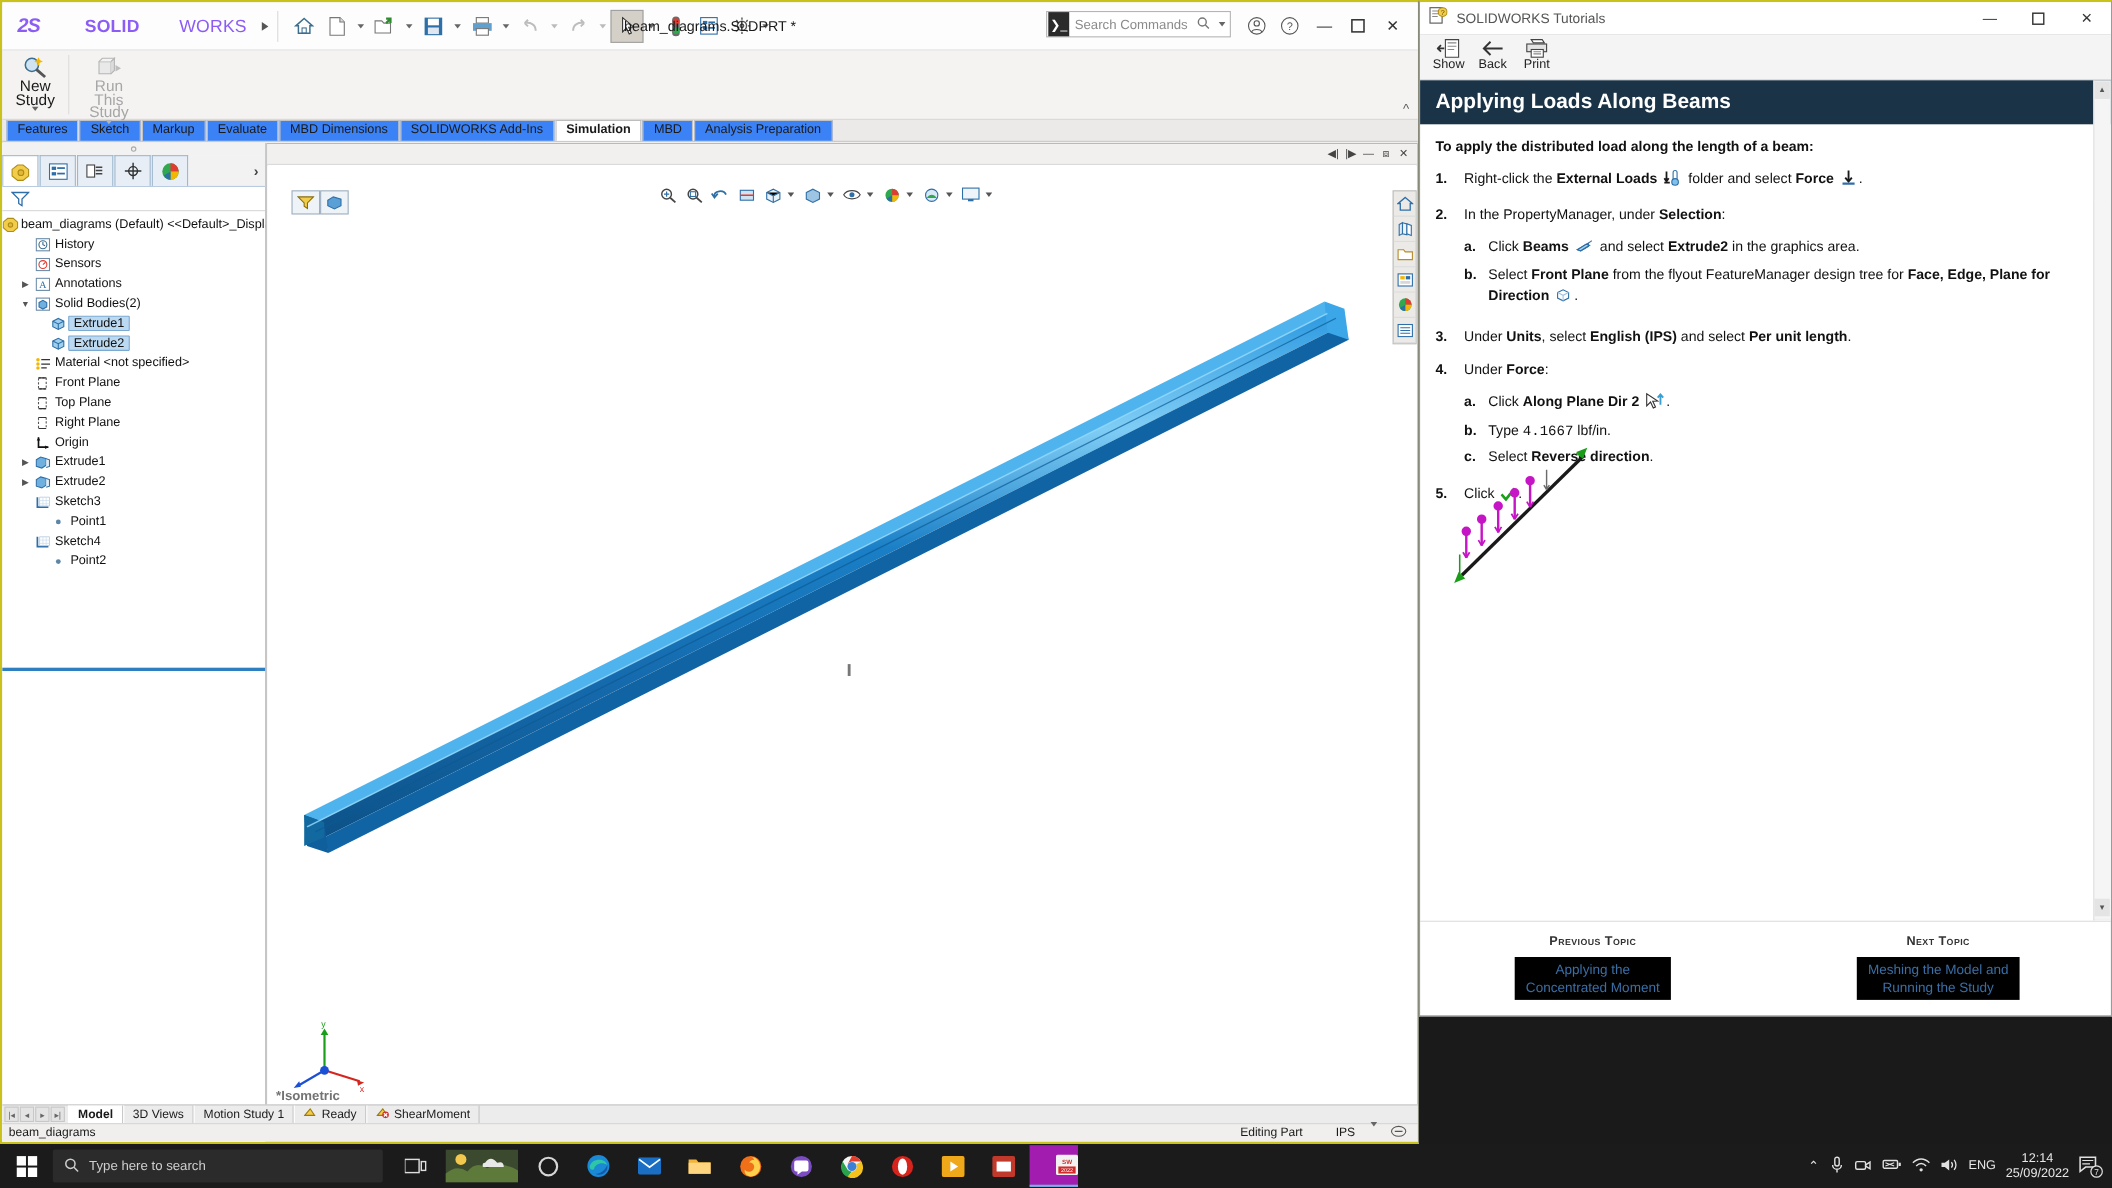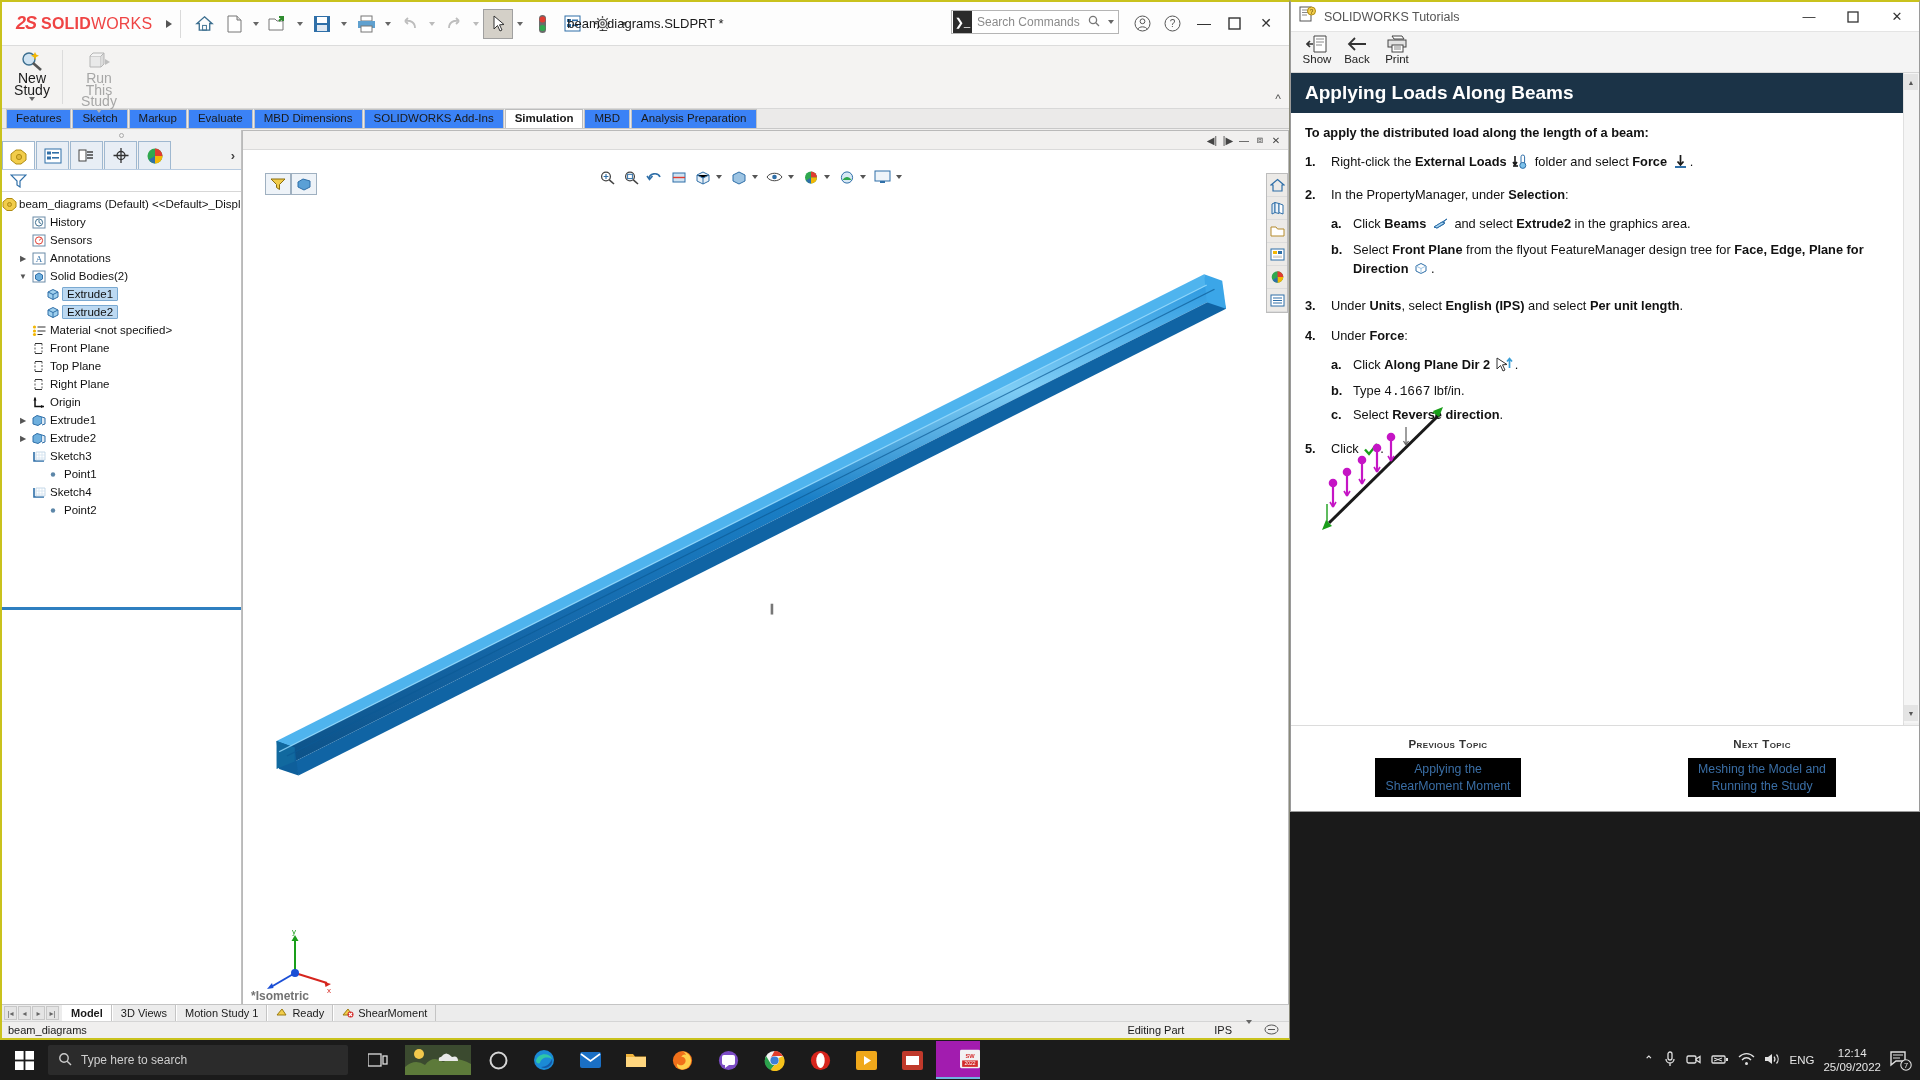--- a/index.html
+++ b/index.html
@@ -18,21 +18,21 @@
     border: 2px solid #c9c21d;
     border-right: 1px solid #8a8a7a;
     overflow: hidden;
   }
   
   .sw-titlebar {
     position: relative; height: 44px; background: #fdfdfd;
     border-bottom: 1px solid #dcdcdc;
     display: flex; align-items: center;
   }
-  .sw-logo { display: flex; align-items: baseline; margin-left: 14px; color: #ef4444; }
+  .sw-logo { display: flex; align-items: baseline; margin-left: 14px; color: #8b5cf6; gap: 36px; }
   .sw-logo .ds { font-size: 18px; font-weight: bold; font-style: italic; letter-spacing: -1px; }
   .sw-logo .solid { font-size: 16px; font-weight: bold; margin-left: 5px; letter-spacing: .2px;}
   .sw-logo .works { font-size: 16px; font-weight: normal; letter-spacing: .2px;}
   .tri-right { width: 0; height: 0; border-left: 6px solid #555; border-top: 4px solid transparent; border-bottom: 4px solid transparent; }
   .sep-v { width: 1px; height: 28px; background: #dadada; margin: 0 8px; }
   .tb-btn { width: 30px; height: 30px; display: flex; align-items: center; justify-content: center; cursor: default; }
   .tb-btn.sel { background: #d4d0c8; border: 1px solid #a0a0a0; }
   .caret-d { width: 0; height: 0; border-top: 4px solid #666; border-left: 3px solid transparent; border-right: 3px solid transparent; margin: 0 4px; }
   .doc-title { position: absolute; left: 0; right: 0; text-align: center; font-size: 13px; color: #1a1a1a; pointer-events: none; }
   .search-box {
@@ -103,21 +103,21 @@
   
   .bottom-tabs { height: 17px; background: #ececec; border-top: 1px solid #c4c4c4; display: flex; align-items: stretch; font-size: 11px;}
   .nav-arrows { display: flex; align-items: center; padding: 0 2px; }
   .nav-arrows span { width: 13px; text-align: center; color: #666; font-size: 8px; border: 1px solid #c7c7c7; background: #e4e4e4; margin-right: 1px; height: 14px; line-height: 13px;}
   .btab { display: flex; align-items: center; padding: 0 8px; border-right: 1px solid #c4c4c4; border-left: 1px solid #fff; color: #1a1a1a;}
   .btab.active { background: #fff; font-weight: bold; }
   .statusbar { height: 17px; background: #f0efee; display: flex; align-items: center; font-size: 11px; color: #1a1a1a; border-top: 1px solid #d5d5d5;}
 
   
   #tut-window {
-    position: absolute; left: 1290px; top: 0; width: 630px; height: 812px;
+    position: absolute; left: 1290px; top: 0; width: 630px; height: 924px;
     background: #fff; border: 1px solid #9a9a9a; border-top: 2px solid #c9c21d;
     display: flex; flex-direction: column;
   }
   .tut-title { height: 30px; background: #fff; display: flex; align-items: center; border-bottom: 1px solid #e4e4e4;}
   .tut-title .t { font-size: 12.5px; color: #555; margin-left: 8px; }
   .tut-wctl { margin-left: auto; display: flex; }
   .tut-wctl div { width: 44px; height: 28px; display:flex;align-items:center;justify-content:center; color:#333; font-size: 13px;}
   .tut-toolbar { height: 41px; background: #f4f4f4; display: flex; padding-left: 6px; border-bottom: 1px solid #d6d6d6;}
   .tt-btn { width: 40px; text-align: center; font-size: 11.5px; color: #222; padding-top: 2px; }
   .tt-btn .ti { height: 19px; display:flex;align-items:center;justify-content:center;}
@@ -983,21 +983,21 @@
         <div class="ts-arrow">▲</div>
         <div class="ts-thumb"></div>
       </div>
     </div>
 
     <div class="tut-footer">
       <div class="tut-foot-col">
         <div class="cap">Previous Topic</div>
         <a class="lnk">
           <span>Applying the</span><br>
-          <span>ShearMoment Moment</span>
+          <span>Concentrated Moment</span>
         </a>
       </div>
       <div class="tut-foot-col">
         <div class="cap">Next Topic</div>
         <a class="lnk">
           <span>Meshing the Model and</span><br>
           <span>Running the Study</span>
         </a>
       </div>
     </div>

